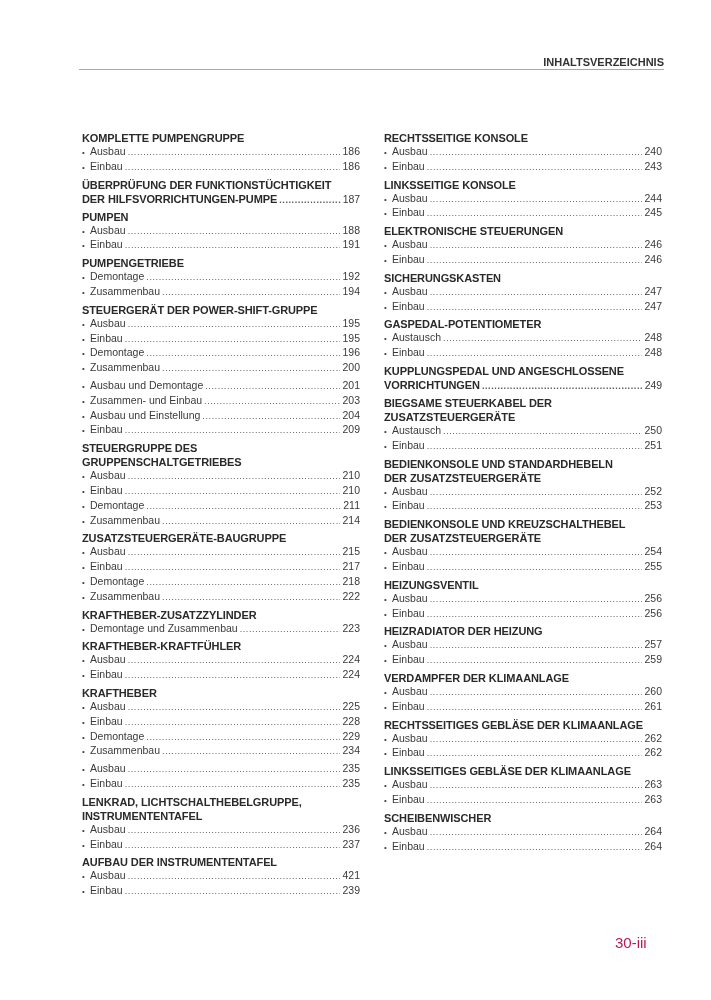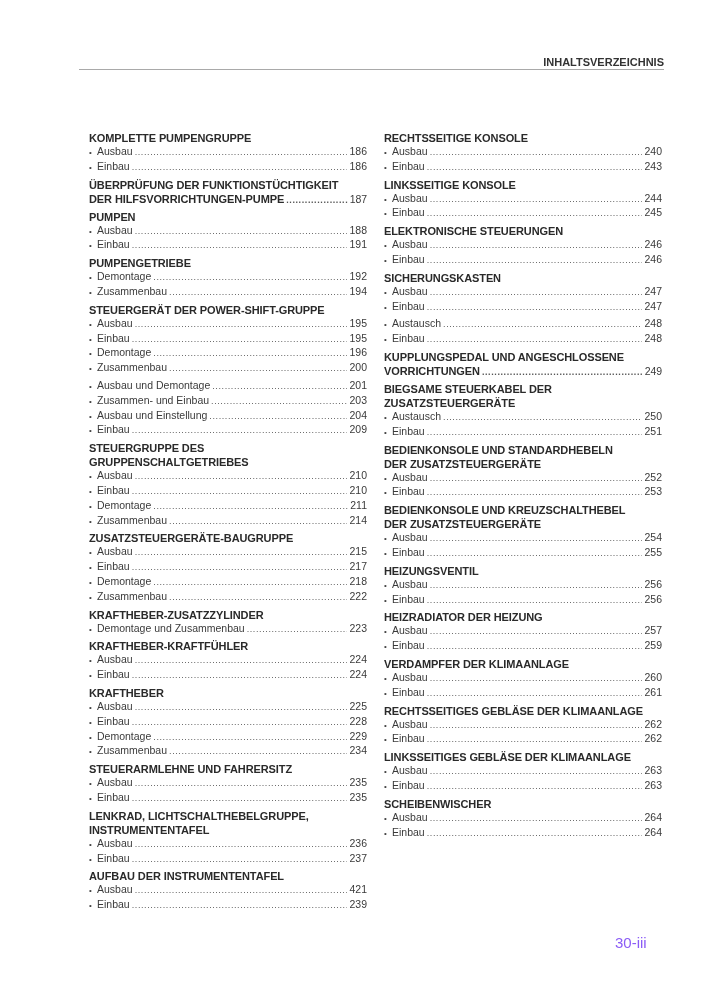--- a/index.html
+++ b/index.html
@@ -23,21 +23,21 @@
   .head-rule {
     position: absolute;
     left: 79px; width: 585px; top: 69px;
     height: 0; border-top: 1px solid #a9a9a9;
   }
   .col {
     position: absolute;
     top: 131px;
     width: 278px;
   }
-  .col.left { left: 89px; }
+  .col.left { left: 82px; }
   .col.right { left: 384px; }
   .section { margin-bottom: 3px; }
   .sec-title {
     font-weight: bold;
     font-size: 11px;
     line-height: 14px;
     color: #2a2a2a;
     letter-spacing: -0.1px;
   }
   .sec-title-line { display: flex; align-items: baseline; }
@@ -60,21 +60,21 @@
     font-size: 9px;
     letter-spacing: 0.6px;
   }
   .leader::after { content: "................................................................................................................................................................"; }
   .page { white-space: nowrap; font-weight: normal; }
   .sec-title .page { font-weight: normal; font-size: 10.5px; color: #3a3a3a; }
   .folio {
     position: absolute;
     left: 615px; top: 934px;
     font-size: 15px;
-    color: #8b5cf6;
+    color: #be185d;
   }
 </style>
 </head>
 <body>
 
 <div class="running-head">INHALTSVERZEICHNIS</div>
 <div class="head-rule"></div>
 
 <div class="col left">
     <div class="section">
@@ -305,23 +305,20 @@
         <span class="page">229</span>
       </div>
       <div class="row">
         <span class="bullet">•</span>
         <span class="label">Zusammenbau</span>
         <span class="leader"></span>
         <span class="page">234</span>
       </div>
     </div>
     <div class="section">
-      <div class="sec-title sec-title-line">
-        <span class="t">STEUERARMLEHNE UND FAHRERSITZ</span>
-      </div>
       <div class="row">
         <span class="bullet">•</span>
         <span class="label">Ausbau</span>
         <span class="leader"></span>
         <span class="page">235</span>
       </div>
       <div class="row">
         <span class="bullet">•</span>
         <span class="label">Einbau</span>
         <span class="leader"></span>
@@ -429,20 +426,23 @@
         <span class="page">247</span>
       </div>
       <div class="row">
         <span class="bullet">•</span>
         <span class="label">Einbau</span>
         <span class="leader"></span>
         <span class="page">247</span>
       </div>
     </div>
     <div class="section">
+      <div class="sec-title sec-title-line">
+        <span class="t">GASPEDAL-POTENTIOMETER</span>
+      </div>
       <div class="row">
         <span class="bullet">•</span>
         <span class="label">Austausch</span>
         <span class="leader"></span>
         <span class="page">248</span>
       </div>
       <div class="row">
         <span class="bullet">•</span>
         <span class="label">Einbau</span>
         <span class="leader"></span>

